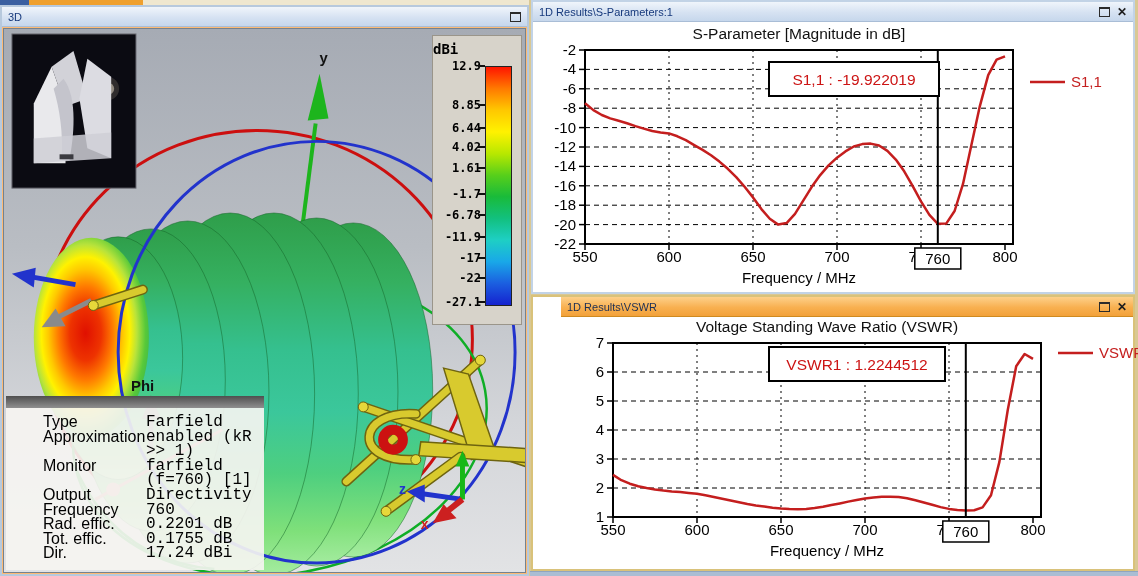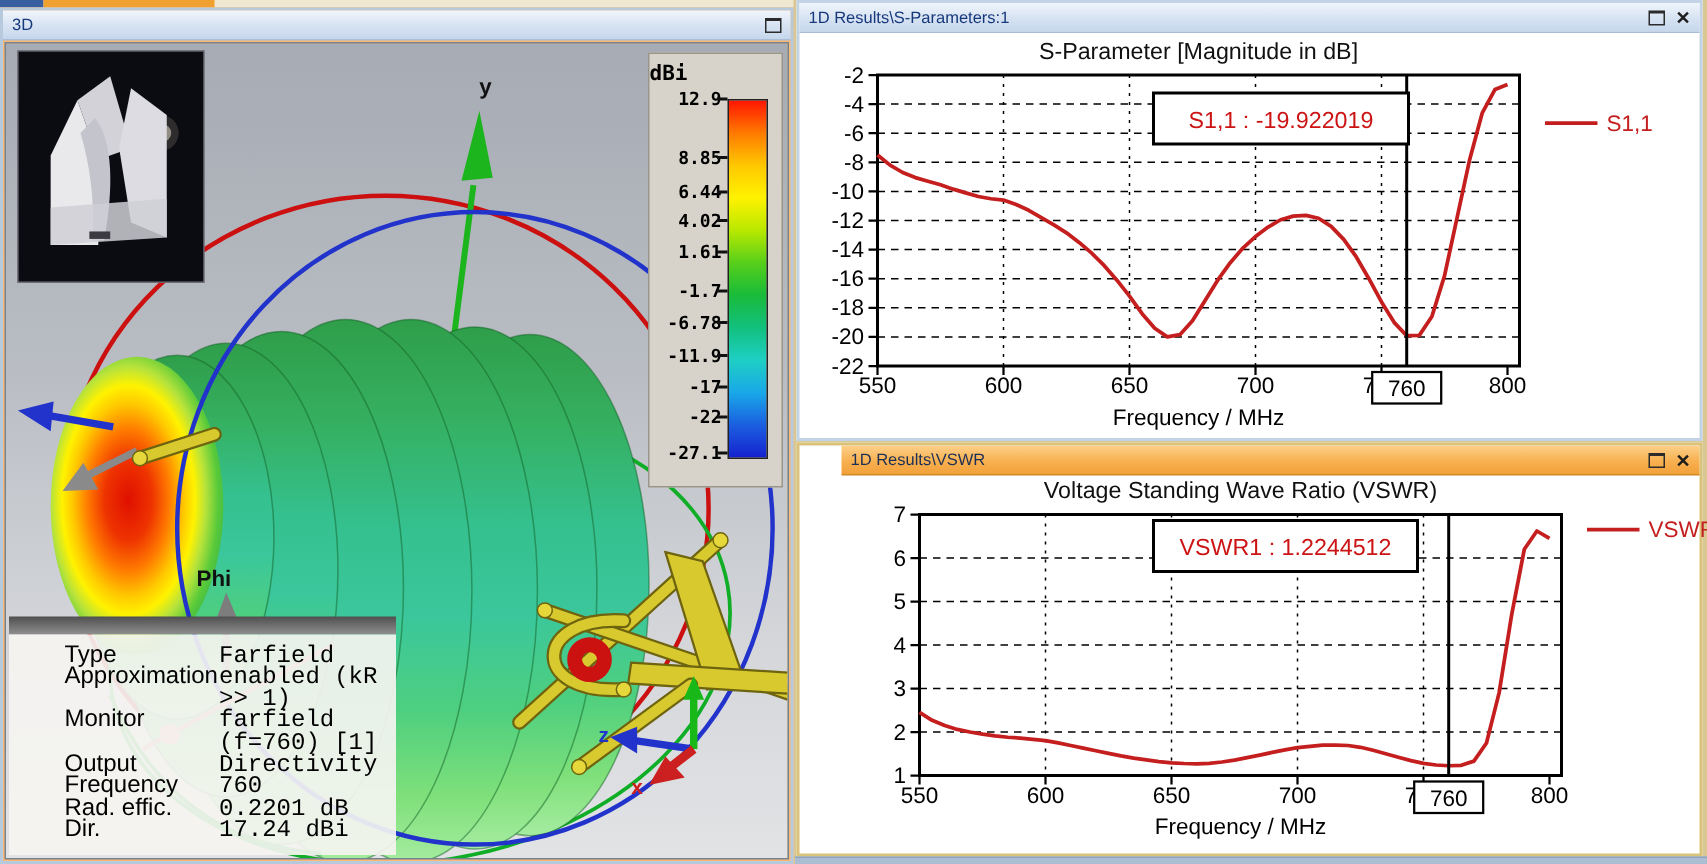--- a/index.html
+++ b/index.html
@@ -232,20 +232,24 @@
             <span class="l">Output</span>
             <span class="v">Directivity</span>
           </div>
           <div class="inforow">
             <span class="l">Frequency</span>
             <span class="v">760</span>
           </div>
           <div class="inforow">
             <span class="l">Rad. effic.</span>
             <span class="v">0.2201 dB</span>
+          </div>
+          <div class="inforow">
+            <span class="l">Tot. effic.</span>
+            <span class="v">0.1755 dB</span>
           </div>
           <div class="inforow">
             <span class="l">Dir.</span>
             <span class="v">17.24 dBi</span>
           </div>
         </div>
     </div>
   </div>
 </div>
 

